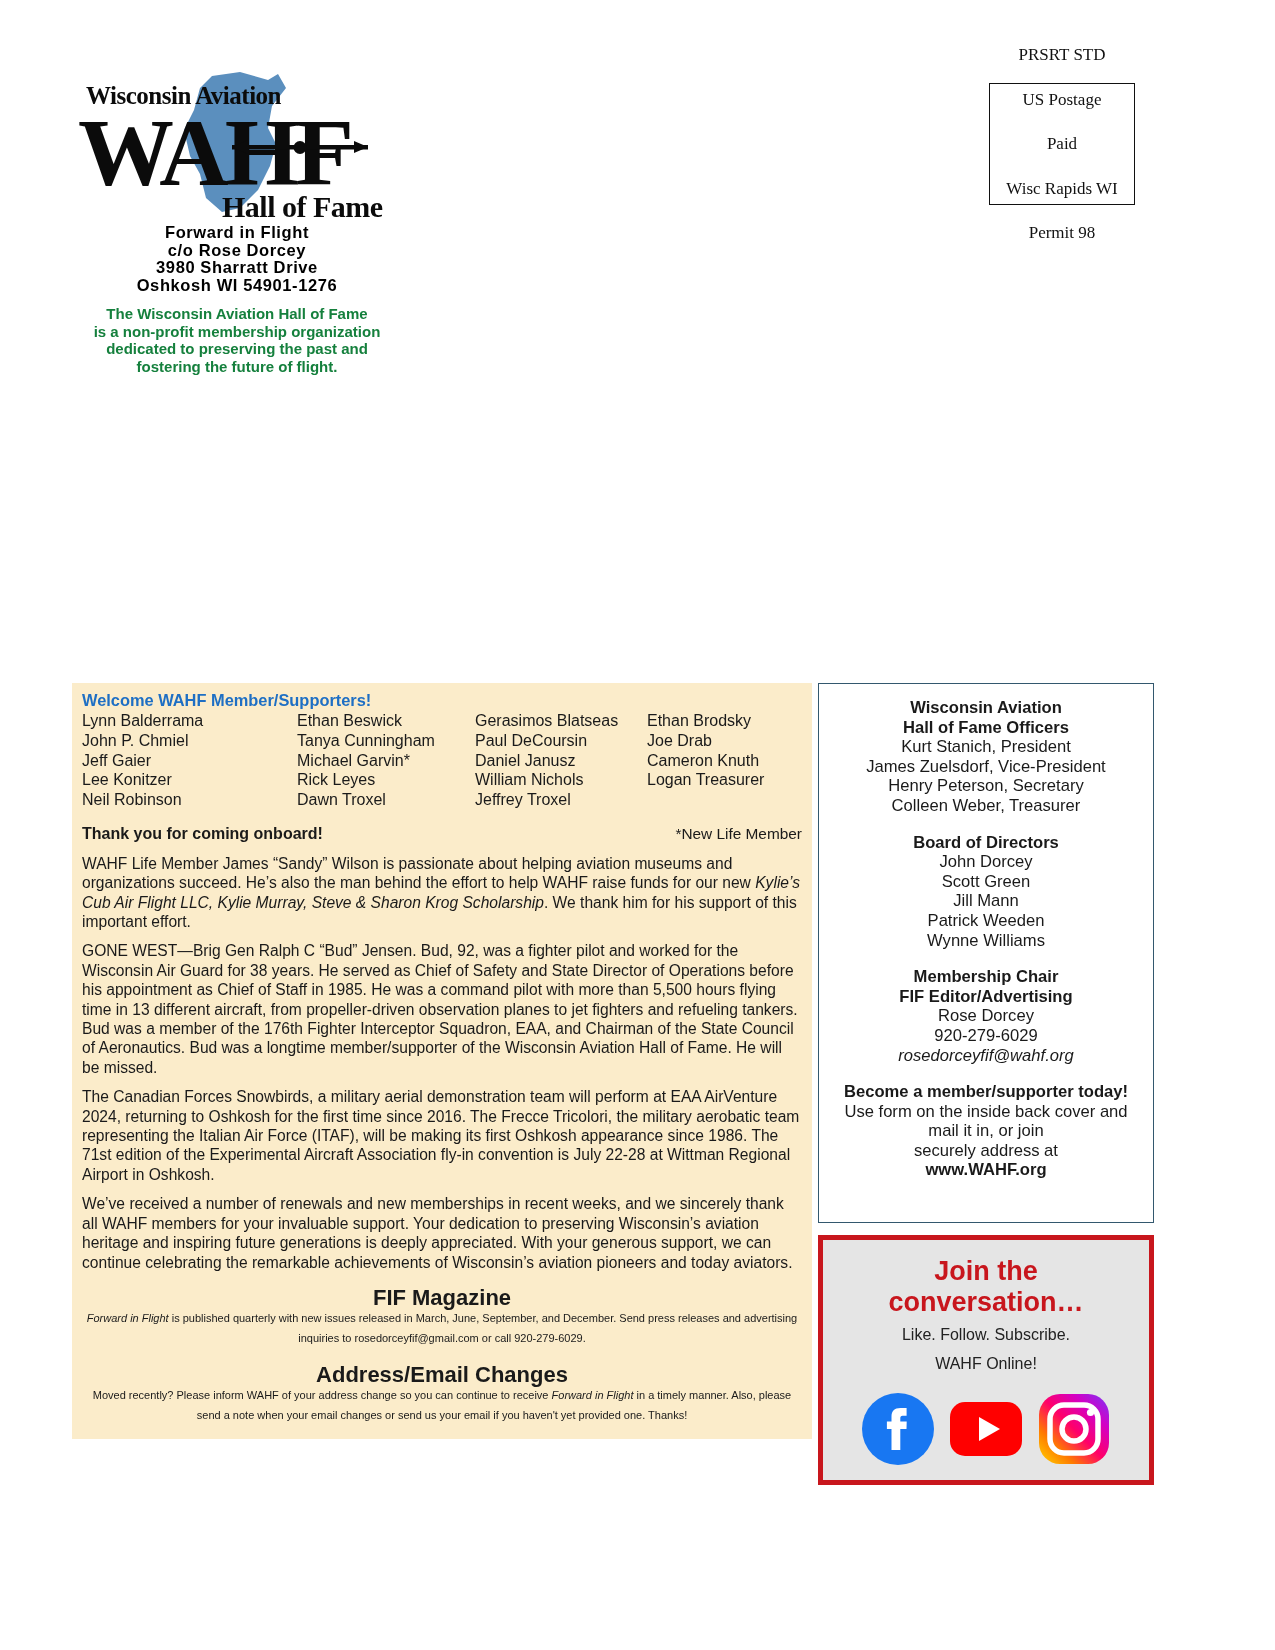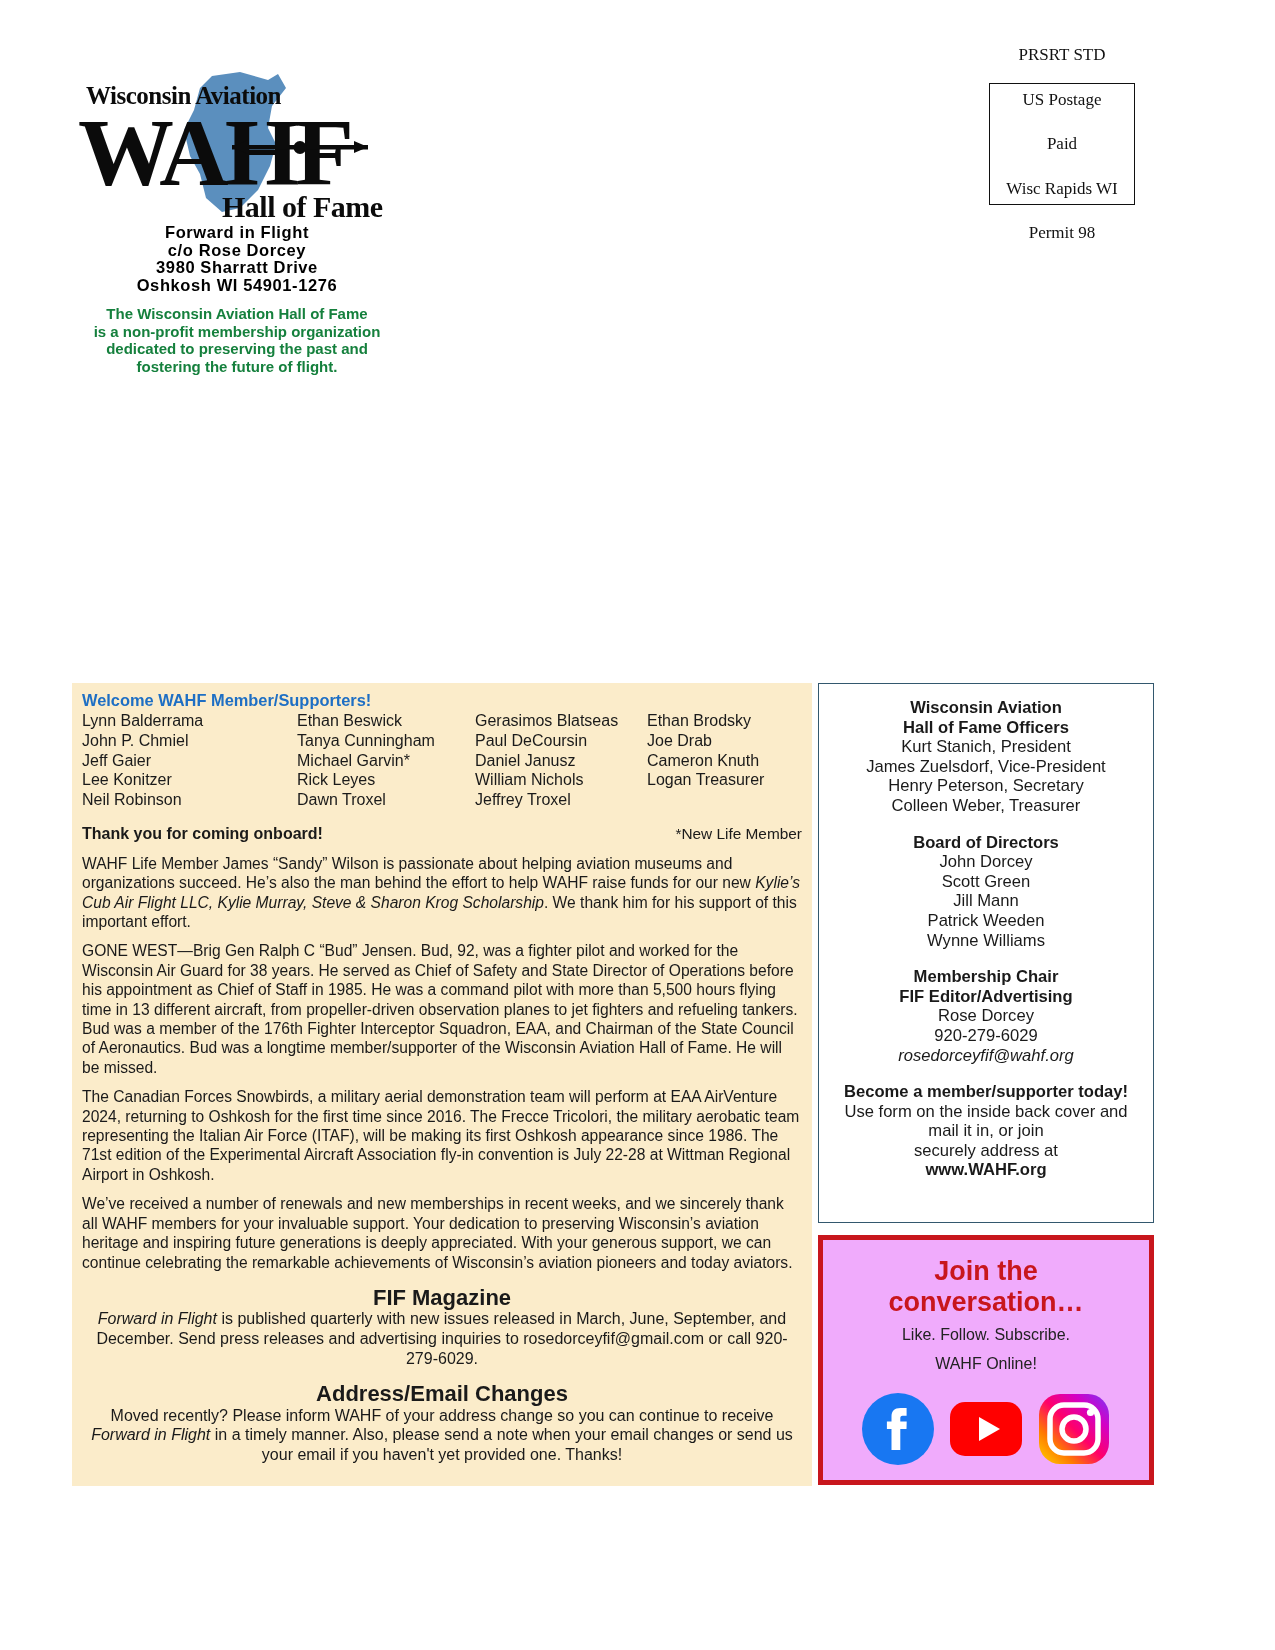--- a/index.html
+++ b/index.html
@@ -55,21 +55,21 @@
     gap:25px;
   }
 
   
   .content { position:absolute; left:0; top:678px; width:1275px; }
 
   .left-col {
     position:absolute; left:72px; top:5px;
     width:740px;
     background:#fbecca;
-    padding:8px 10px 22px 10px;
+    padding:8px 10px 14px 10px;
     box-sizing:border-box;
     font-size:15.6px;
     line-height:19.4px;
   }
 
   .welcome-head {
     color:#1e6fc4;
     font-weight:bold;
     font-size:16.4px;
     margin-bottom:1px;
@@ -95,21 +95,21 @@
   p.body { margin:10px 0 0 0; text-align:left; }
   p.body b { font-weight:normal; }
   p.body i { font-style:italic; }
 
   .sec-title {
     text-align:center;
     font-weight:bold;
     font-size:22px;
     margin:16px 0 2px 0;
   }
-  .sec-body { text-align:center; font-size:16px; line-height:19.6px; }
+  .sec-body { text-align:center; font-size:11px; line-height:19.6px; }
   .sec-body i { font-style:italic; }
 
   
   .right-col { position:absolute; left:818px; top:5px; width:336px; }
 
   .officers-box {
     border:1px solid #33586e;
     border-top:1.5px solid #33586e;
     box-sizing:border-box;
     background:#ffffff;
@@ -120,21 +120,21 @@
     height:540px;
   }
   .officers-box .b { font-weight:bold; }
   .officers-box .em { font-style:italic; }
   .gap { height:17px; }
 
   .social-box {
     margin-top:12px;
     border:5px solid #c8161d;
     box-sizing:border-box;
-    background:#f0abfc;
+    background:#e5e5e5;
     text-align:center;
     padding:16px 8px 14px 8px;
   }
   .join {
     color:#c8161d;
     font-weight:bold;
     font-size:27px;
     line-height:31px;
   }
   .join-sub {

